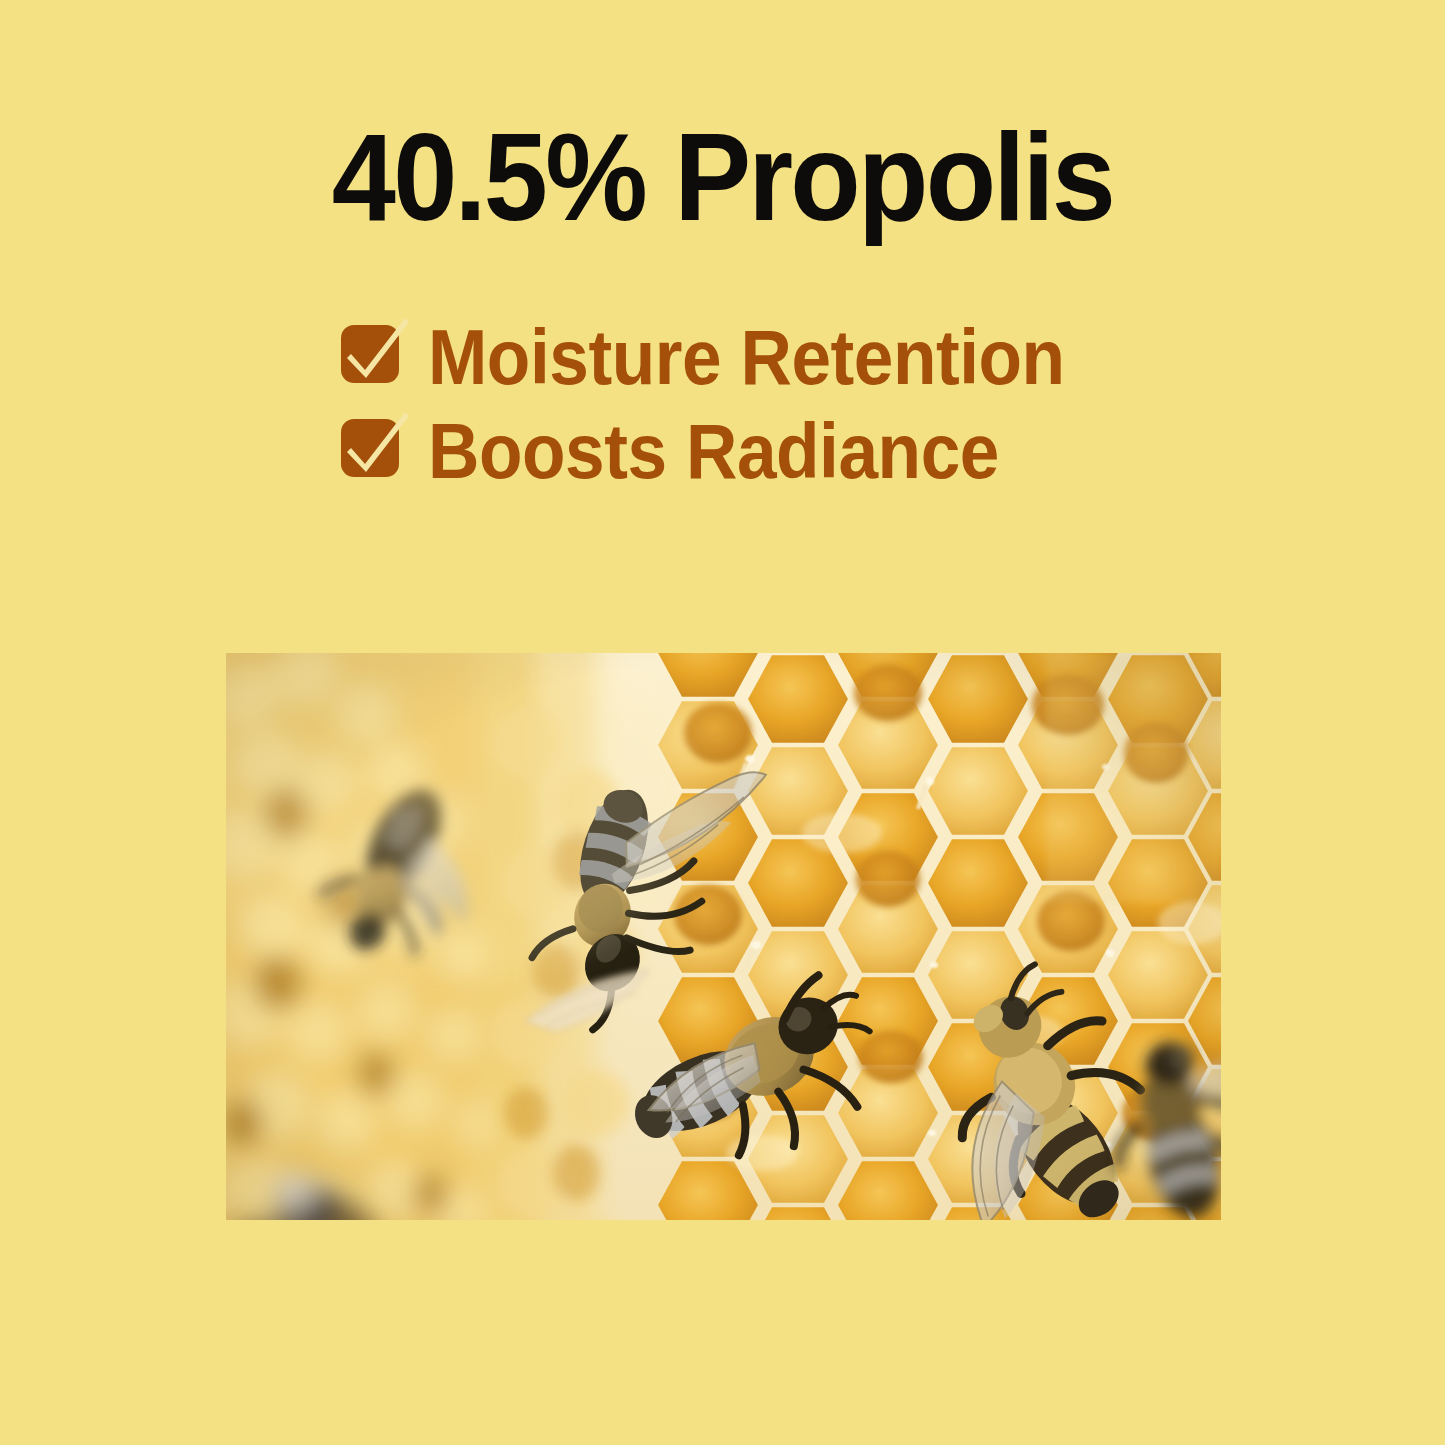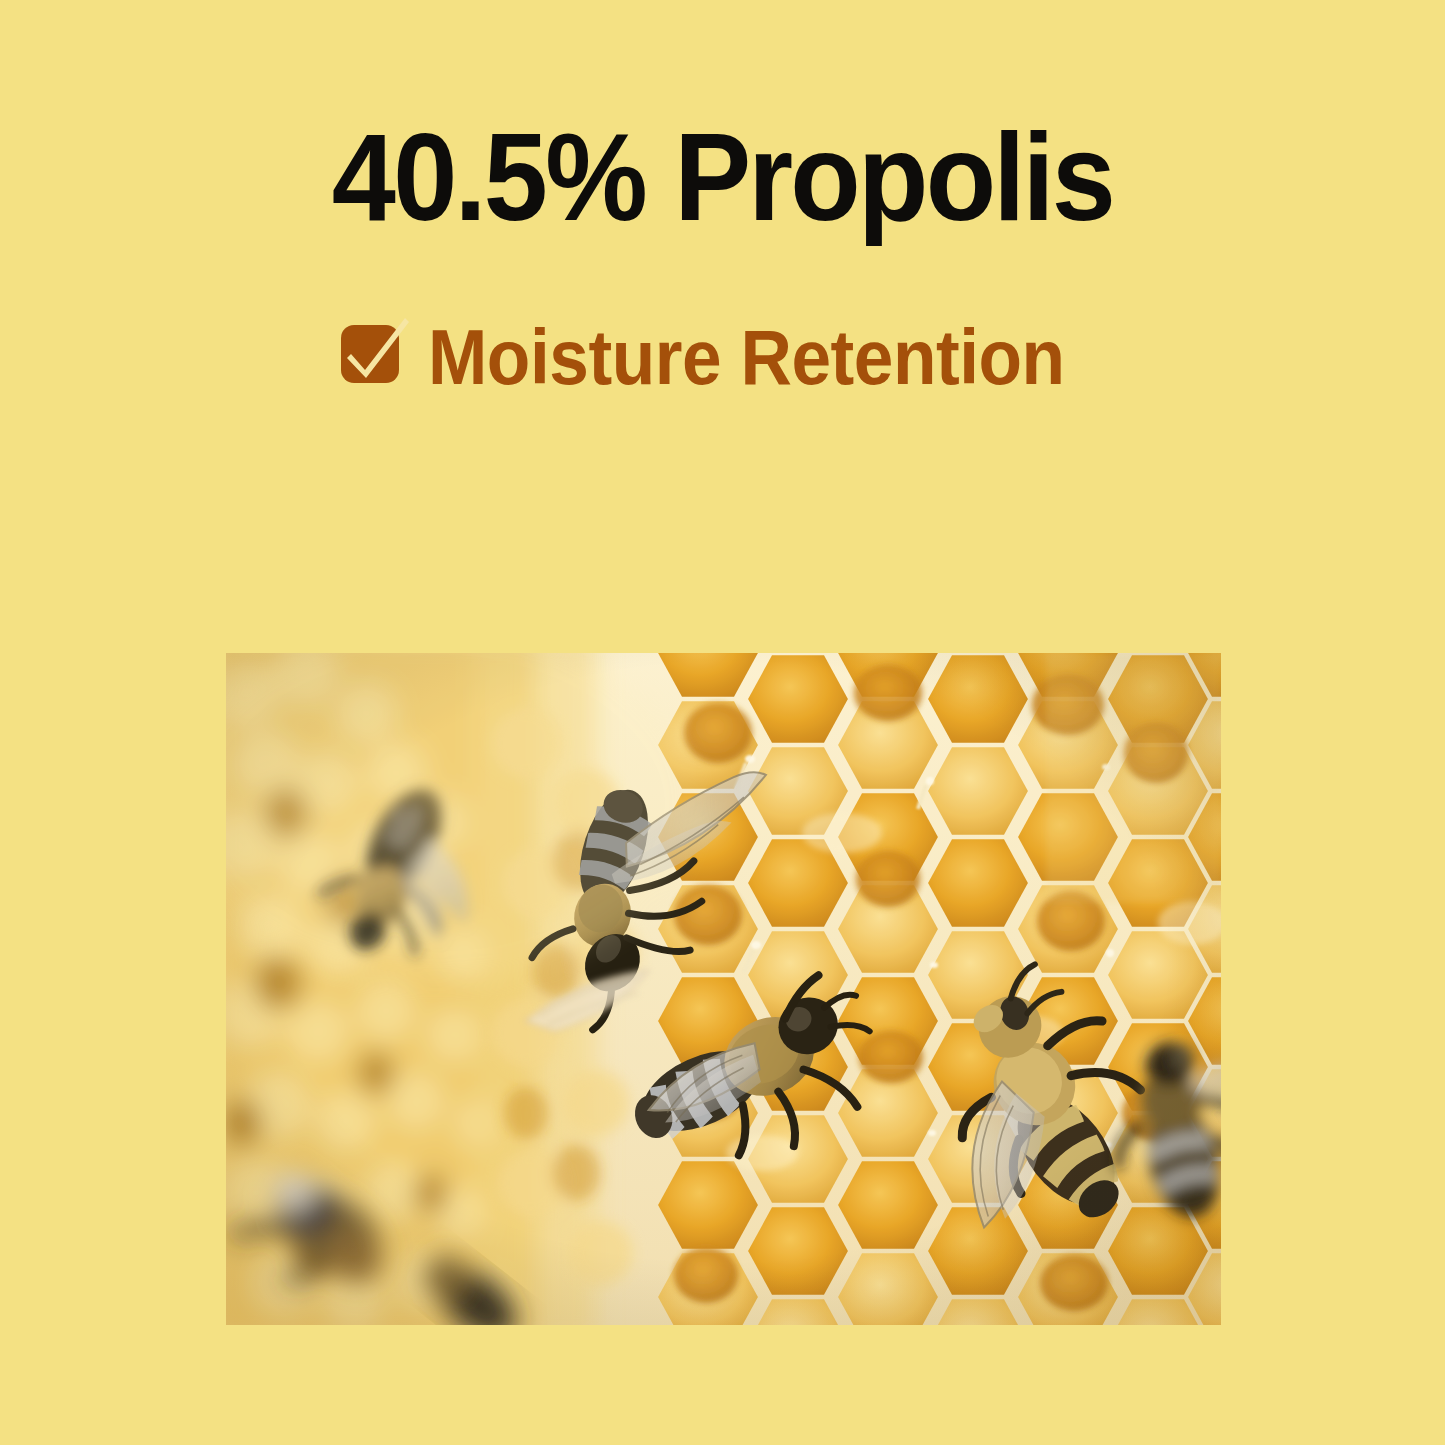--- a/index.html
+++ b/index.html
@@ -9,21 +9,21 @@
   body {
     width: 1445px;
     height: 1445px;
     overflow: hidden;
     font-family: "Liberation Sans", sans-serif;
   }
 
   .poster {
     position: relative;
     width: 1445px;
-    height: 1445px;
+    height: 1220px;
     background: #f4e183;
     overflow: hidden;
   }
 
   
   .headline {
     position: absolute;
     left: 0;
     top: 118px;
     width: 1445px;
@@ -110,20 +110,29 @@
       <span class="checkbox">
         <svg viewBox="0 0 72 76" xmlns="http://www.w3.org/2000/svg">
           <rect x="2" y="9" width="58" height="58" rx="13" ry="13" fill="#a4500a"></rect>
           <path d="M12 38 L26 54 L66 2 L70 6 L27 62 L8 42 Z" fill="#f6e6a3"></path>
         </svg>
       </span>
       <span class="benefit-label" style="color: rgb(164, 80, 10);">Moisture Retention</span>
     </div>
 
 
+    <div class="benefit-row">
+      <span class="checkbox">
+        <svg viewBox="0 0 72 76" xmlns="http://www.w3.org/2000/svg">
+          <rect x="2" y="9" width="58" height="58" rx="13" ry="13" fill="#a4500a"></rect>
+          <path d="M12 38 L26 54 L66 2 L70 6 L27 62 L8 42 Z" fill="#f6e6a3"></path>
+        </svg>
+      </span>
+      <span class="benefit-label" style="color: rgb(164, 80, 10);">Boosts Radiance</span>
+    </div>
 
   </div>
 
   <div class="photo">
     <svg viewBox="0 0 995 672" xmlns="http://www.w3.org/2000/svg" preserveAspectRatio="none">
       <defs>
 
         <filter id="blurHeavy" x="-30%" y="-30%" width="160%" height="160%">
           <feGaussianBlur stdDeviation="13"></feGaussianBlur>
         </filter>

